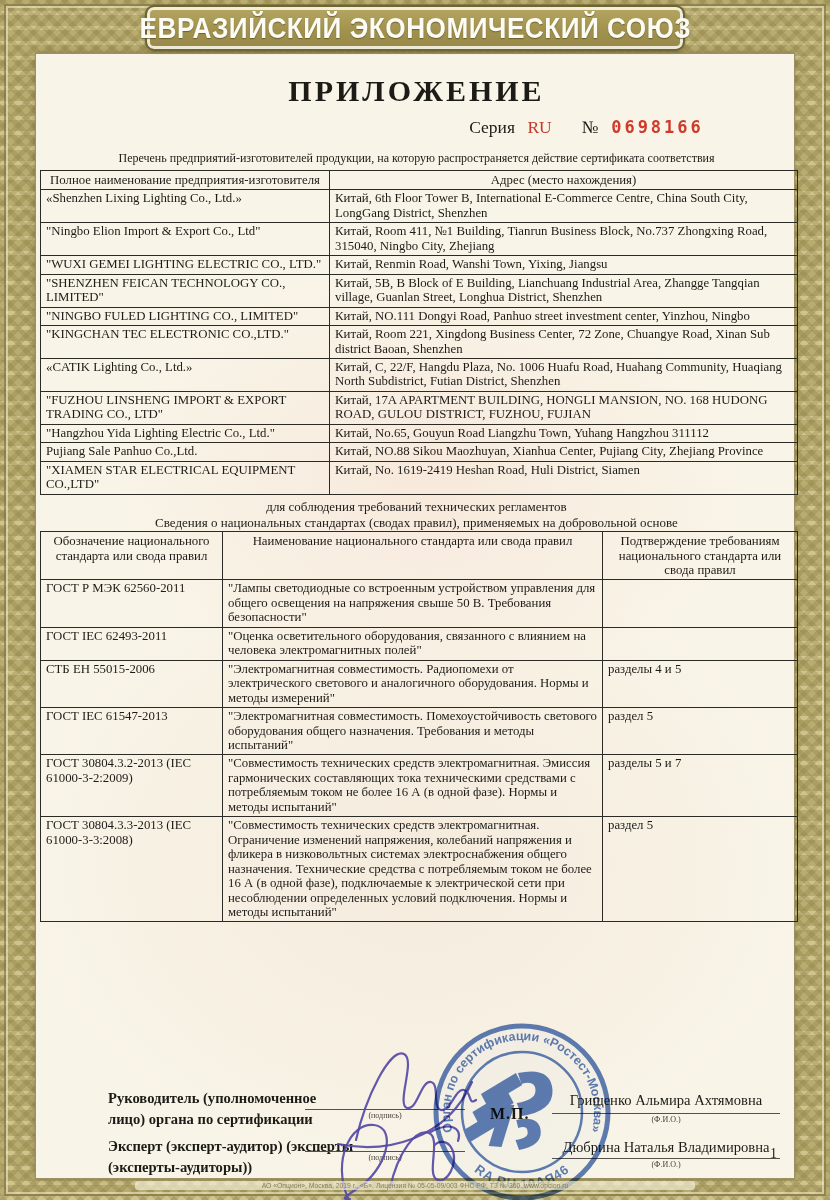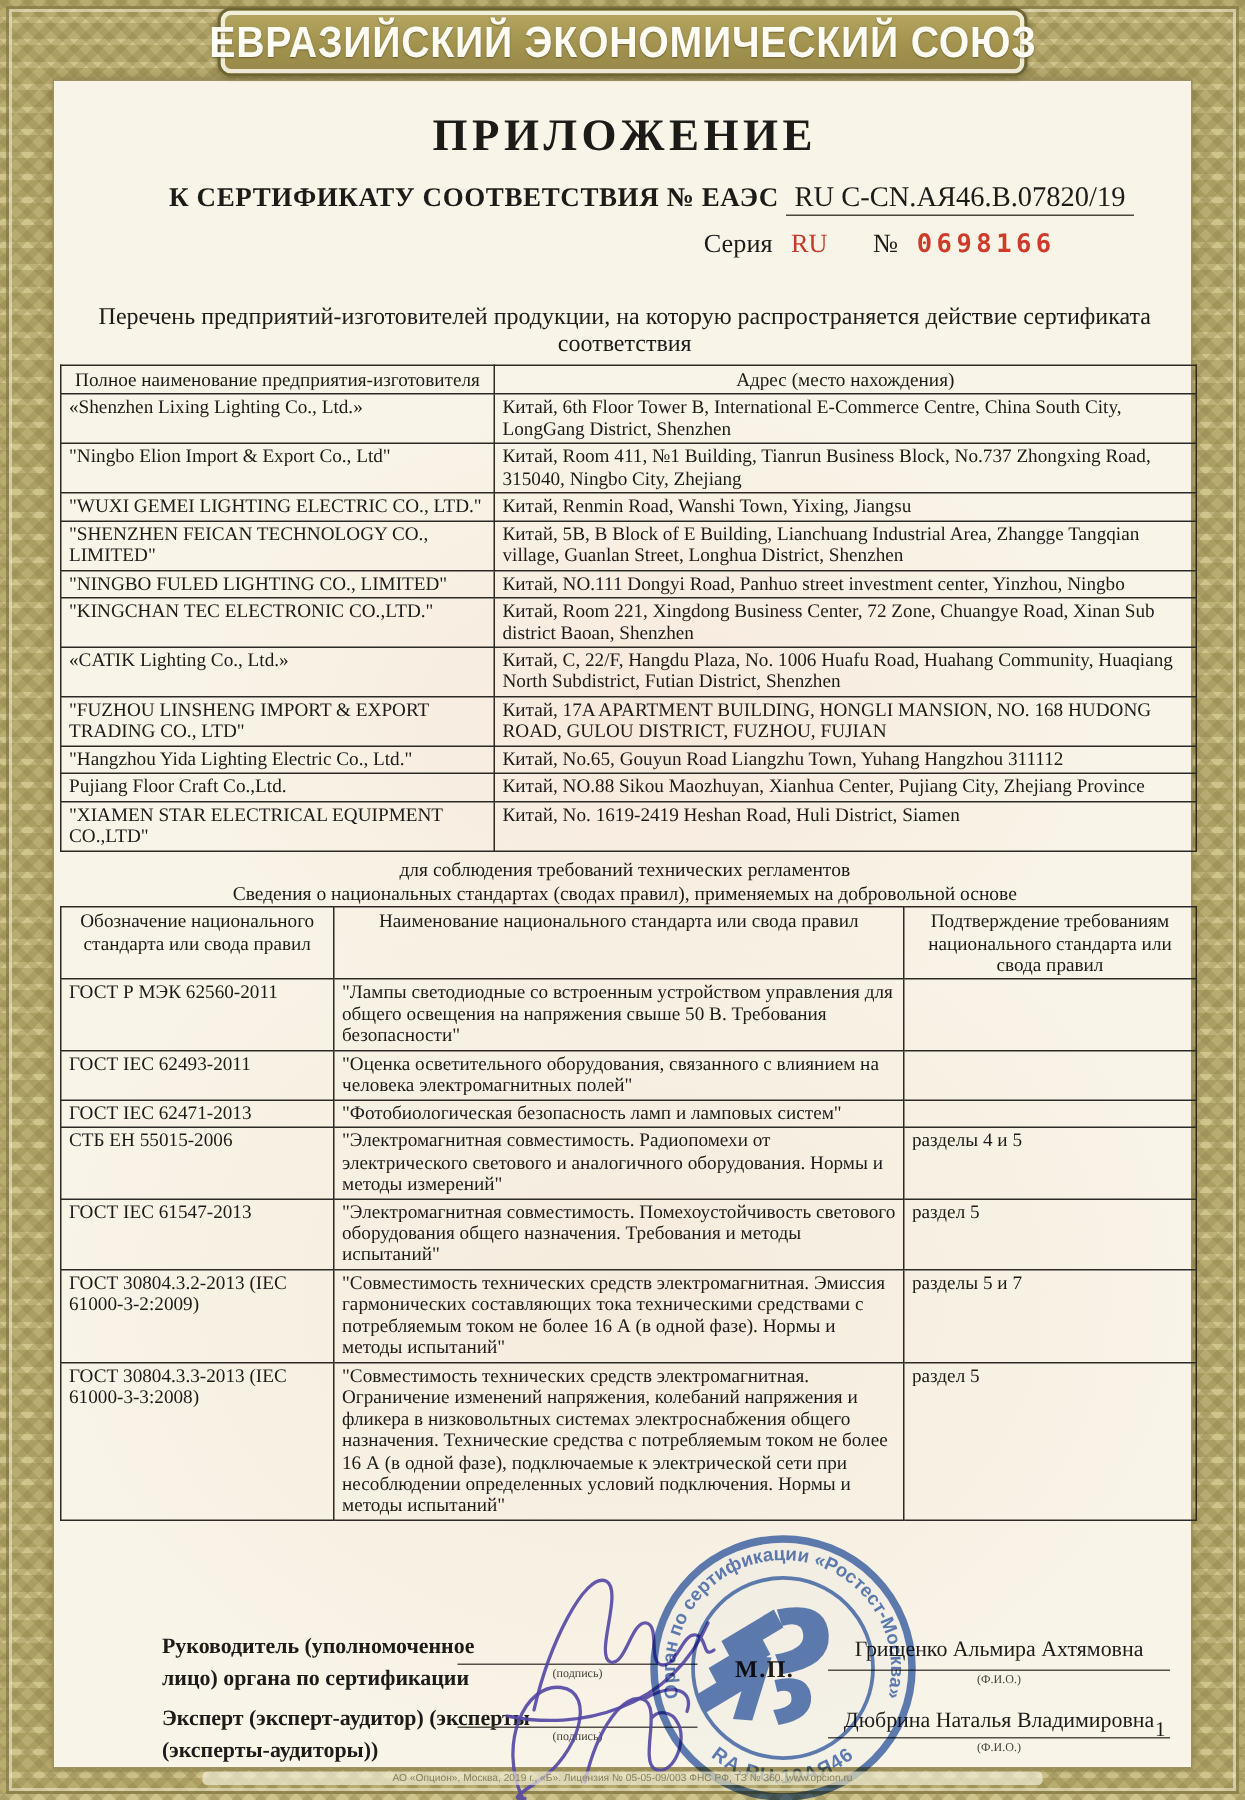--- a/index.html
+++ b/index.html
@@ -47,21 +47,21 @@
   .doc-title{margin:20px 0 0;text-align:center;font-size:30px;font-weight:bold;letter-spacing:3px;}
   .cert-line{margin-top:13px;text-align:center;font-size:18px;white-space:nowrap;transform:translateX(18px);}
   .cert-line .lbl{font-weight:bold;letter-spacing:.4px;}
   .cert-line .num{font-size:19px;border-bottom:1px solid #4a463e;padding:0 6px 1px;}
   .series-line{margin-top:9px;text-align:center;font-size:17.5px;transform:translateX(170px);white-space:nowrap;}
   .series-line .red{color:#c33a28;}
   .serial{
     font-family:"DejaVu Sans Mono",monospace;font-weight:bold;font-size:17px;
     color:#cf3a2a;letter-spacing:3px;margin-left:8px;
   }
-  .intro{margin-top:30px;text-align:center;font-size:16px;}
+  .intro{margin-top:13px;text-align:center;font-size:12px;}
   
   table{border-collapse:collapse;table-layout:fixed;margin:4px 0 0 2px;width:757px;
         font-size:12.8px;line-height:1.13;}
   th,td{border:1.4px solid #2c2a25;padding:1px 5px 2px;vertical-align:top;text-align:left;}
   th{font-weight:normal;text-align:center;padding:2px 6px;}
   .t2{margin-top:0;}
   .std-intro{margin-top:4px;text-align:center;font-size:13px;line-height:1.25;}
   
   .abs{position:absolute;}
   .sig-label{font-weight:bold;font-size:14.6px;line-height:1.45;}
@@ -84,24 +84,20 @@
 <div class="paper" data-name="paper-background"></div>
 
 <div class="banner" data-name="eaeu-banner">
   <span data-name="eaeu-banner-title">ЕВРАЗИЙСКИЙ ЭКОНОМИЧЕСКИЙ СОЮЗ</span>
 </div>
 
 <div class="abs" style="left:38px;top:54px;width:757px;" data-name="document-body">
 
   <div class="doc-title" data-name="document-title">ПРИЛОЖЕНИЕ</div>
 
-  <div class="cert-line" data-name="certificate-line">
-    <span class="lbl" data-name="certificate-subtitle">К СЕРТИФИКАТУ СООТВЕТСТВИЯ № ЕАЭС</span>
-    <span class="num" data-name="certificate-number">RU С-CN.АЯ46.В.07820/19</span>
-  </div>
 
   <div class="series-line" data-name="series-line">
     <span data-name="series-label">Серия</span>
     <span class="red" style="margin:0 26px 0 8px;" data-name="series-value">RU</span>
     <span data-name="number-sign">№</span>
     <span class="serial" data-name="serial-number">0698166</span>
   </div>
 
   <div class="intro" data-name="manufacturers-intro">Перечень предприятий-изготовителей продукции, на которую распространяется действие сертификата соответствия</div>
 
@@ -145,21 +141,21 @@
         </tr>
     <tr data-name="table-row">
           <td data-name="manufacturer-name-cell">"FUZHOU LINSHENG IMPORT &amp; EXPORT TRADING CO., LTD"</td>
           <td data-name="manufacturer-address-cell">Китай, 17A APARTMENT BUILDING, HONGLI MANSION, NO. 168 HUDONG ROAD, GULOU DISTRICT, FUZHOU, FUJIAN</td>
         </tr>
     <tr data-name="table-row">
           <td data-name="manufacturer-name-cell">"Hangzhou Yida Lighting Electric Co., Ltd."</td>
           <td data-name="manufacturer-address-cell">Китай, No.65, Gouyun Road Liangzhu Town, Yuhang Hangzhou 311112</td>
         </tr>
     <tr data-name="table-row">
-          <td data-name="manufacturer-name-cell">Pujiang Floor Craft Co.,Ltd.</td>
+          <td data-name="manufacturer-name-cell">Pujiang Sale Panhuo Co.,Ltd.</td>
           <td data-name="manufacturer-address-cell">Китай, NO.88 Sikou Maozhuyan, Xianhua Center, Pujiang City, Zhejiang Province</td>
         </tr>
     <tr data-name="table-row">
           <td data-name="manufacturer-name-cell">"XIAMEN STAR ELECTRICAL EQUIPMENT CO.,LTD"</td>
           <td data-name="manufacturer-address-cell">Китай, No. 1619-2419 Heshan Road, Huli District, Siamen</td>
         </tr>
   </tbody>
     </table>
 
   <div class="std-intro" data-name="standards-intro">
@@ -180,25 +176,20 @@
       <th data-name="standards-col-confirm">Подтверждение требованиям национального стандарта или свода правил</th>
     </tr>
     <tr data-name="table-row">
           <td data-name="standard-code-cell">ГОСТ Р МЭК 62560-2011</td>
           <td data-name="standard-name-cell">"Лампы светодиодные со встроенным устройством управления для общего освещения на напряжения свыше 50 В. Требования безопасности"</td>
           <td data-name="standard-confirm-cell"></td>
         </tr>
     <tr data-name="table-row">
           <td data-name="standard-code-cell">ГОСТ IEC 62493-2011</td>
           <td data-name="standard-name-cell">"Оценка осветительного оборудования, связанного с влиянием на человека электромагнитных полей"</td>
-          <td data-name="standard-confirm-cell"></td>
-        </tr>
-    <tr data-name="table-row">
-          <td data-name="standard-code-cell">ГОСТ IEC 62471-2013</td>
-          <td data-name="standard-name-cell">"Фотобиологическая безопасность ламп и ламповых систем"</td>
           <td data-name="standard-confirm-cell"></td>
         </tr>
     <tr data-name="table-row">
           <td data-name="standard-code-cell">СТБ ЕН 55015-2006</td>
           <td data-name="standard-name-cell">"Электромагнитная совместимость. Радиопомехи от электрического светового и аналогичного оборудования. Нормы и методы измерений"</td>
           <td data-name="standard-confirm-cell">разделы 4 и 5</td>
         </tr>
     <tr data-name="table-row">
           <td data-name="standard-code-cell">ГОСТ IEC 61547-2013</td>
           <td data-name="standard-name-cell">"Электромагнитная совместимость. Помехоустойчивость светового оборудования общего назначения. Требования и методы испытаний"</td>

